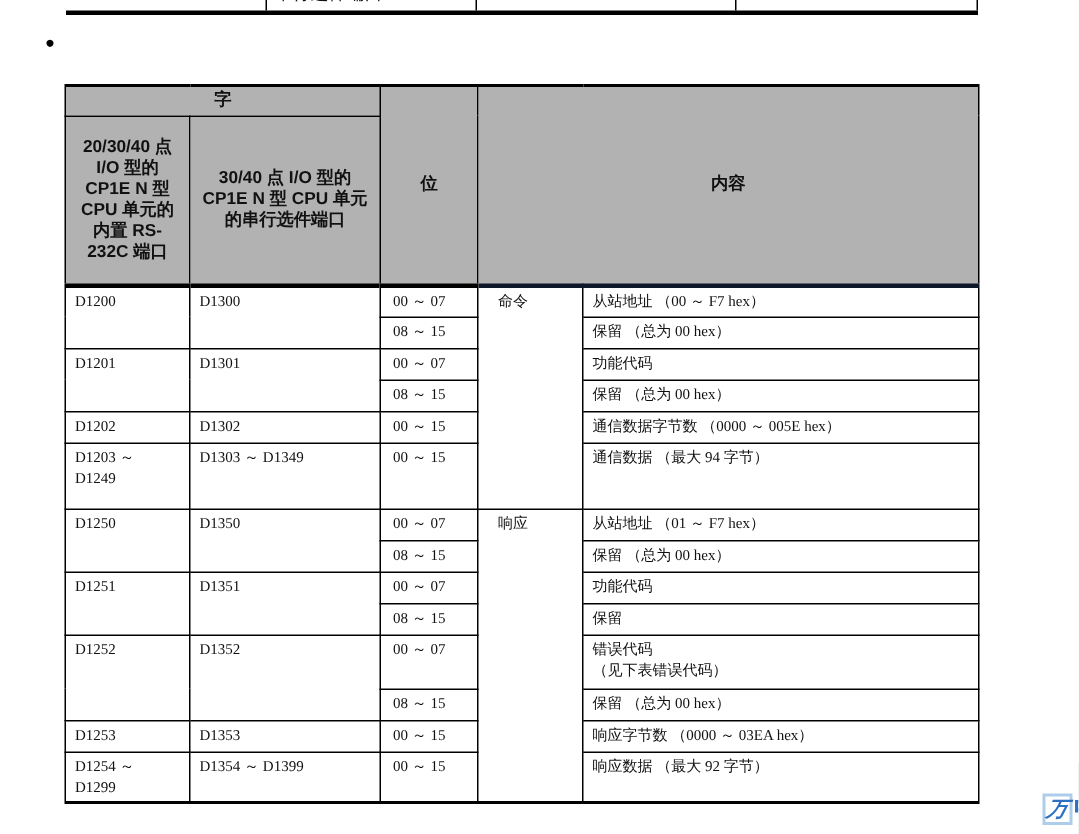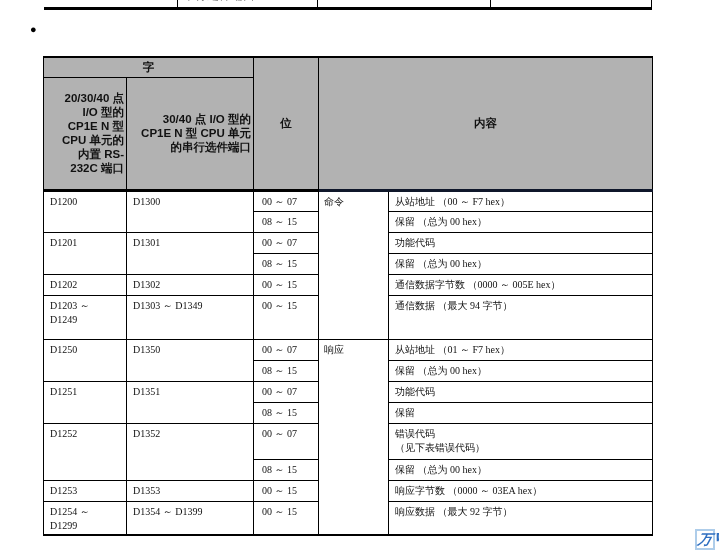--- a/index.html
+++ b/index.html
@@ -33,23 +33,23 @@
     vertical-align:top;padding:3px 2px 1px 6px;
     overflow:hidden;
   }
   #dm-table td.hd{
     background:#b2b2b2;
     font-family:"Liberation Sans","DejaVu Sans",sans-serif;
     font-weight:bold;font-size:11.5px;
     text-align:center;vertical-align:middle;padding:1px 2px;
     white-space:pre-line;
   }
-  #dm-table tr.hdr2 td.hd{border-bottom:3px solid #000;text-align:right;}
+  #dm-table tr.hdr2 td.hd{border-bottom:3px solid #000;}
   #dm-table td.bit{padding-left:8px;white-space:nowrap;margin-top:28px;}
-  #dm-table td.grp{padding-left:5px;}
+  #dm-table td.grp{padding-left:13px;}
   #dm-table td.desc{white-space:pre-line;}
   #dm-table td.word{white-space:pre-line;}
   col.c1{width:83px;}col.c2{width:127px;}col.c3{width:65px;}col.c4{width:70px;}col.c5{width:264px;}
   
   #watermark{position:absolute;left:695px;top:527px;width:40px;height:24px;display:flex;align-items:center;}
   #watermark .wanbox{
     width:17px;height:17px;border:2px solid #aecdea;background:#fff;
     display:flex;align-items:center;justify-content:center;
   }
   #watermark .wan{

